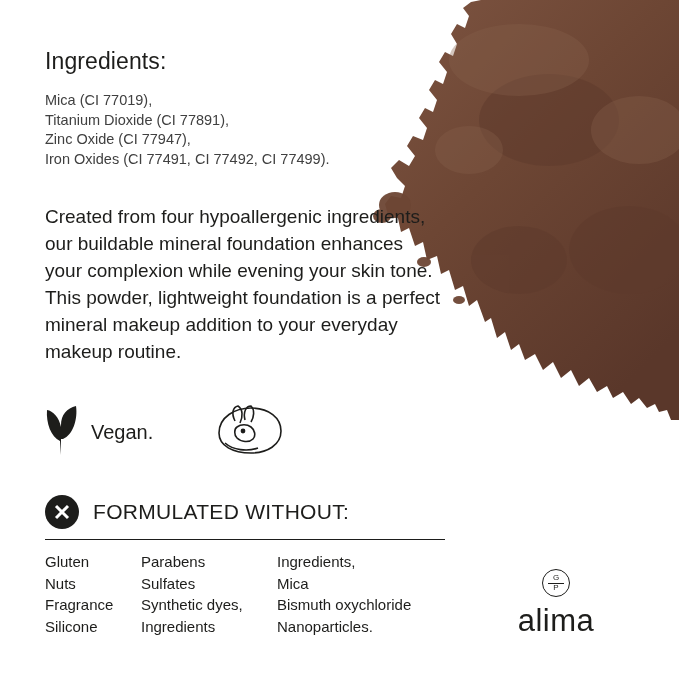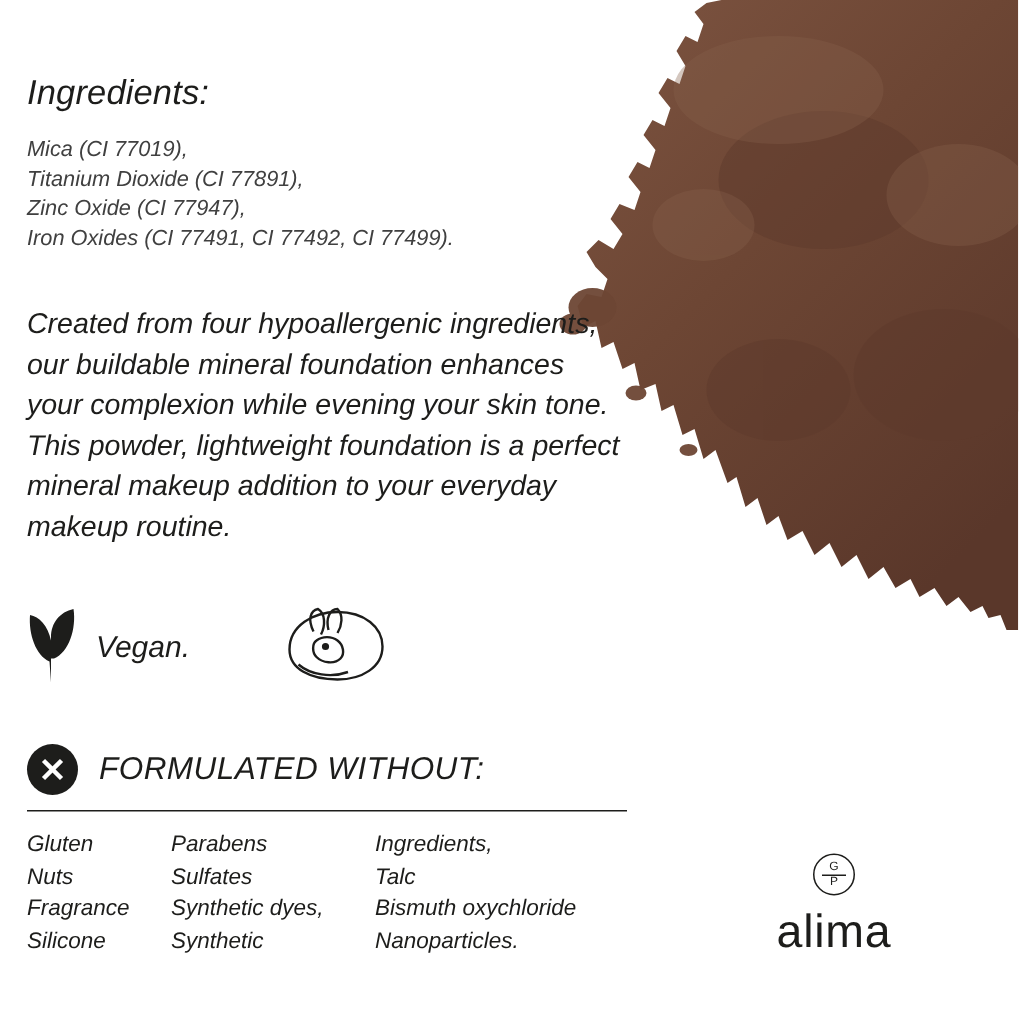--- a/index.html
+++ b/index.html
@@ -29,24 +29,23 @@
     right: 0;
     width: 460px;
     height: 420px;
     pointer-events: none;
   }
   .powder-wrap svg { display: block; width: 100%; height: 100%; }
 
   
   .content {
     position: absolute;
-    left: 18px;
+    left: 45px;
     top: 48px;
     width: 612px;
-    font-style: italic;
   }
 
   .heading {
     font-size: 23px;
     font-weight: 400;
     letter-spacing: .1px;
     color: #1d1d1b;
     margin: 0 0 16px 0;
   }
 
@@ -289,25 +288,25 @@
       <div class="fw-col fw-col-1">
         <div>Gluten</div>
         <div>Nuts</div>
         <div>Fragrance</div>
         <div>Silicone</div>
       </div>
       <div class="fw-col fw-col-2">
         <div>Parabens</div>
         <div>Sulfates</div>
         <div>Synthetic dyes,</div>
-        <div>Synthetic</div>
+        <div>Ingredients</div>
       </div>
       <div class="fw-col fw-col-3">
         <div>Ingredients,</div>
-        <div>Talc</div>
+        <div>Mica</div>
         <div>Bismuth oxychloride</div>
         <div>Nanoparticles.</div>
       </div>
     </div>
 
   </div>
 
   <div class="brand">
     <div class="brand-mark">
       <span class="g-top">G</span>

